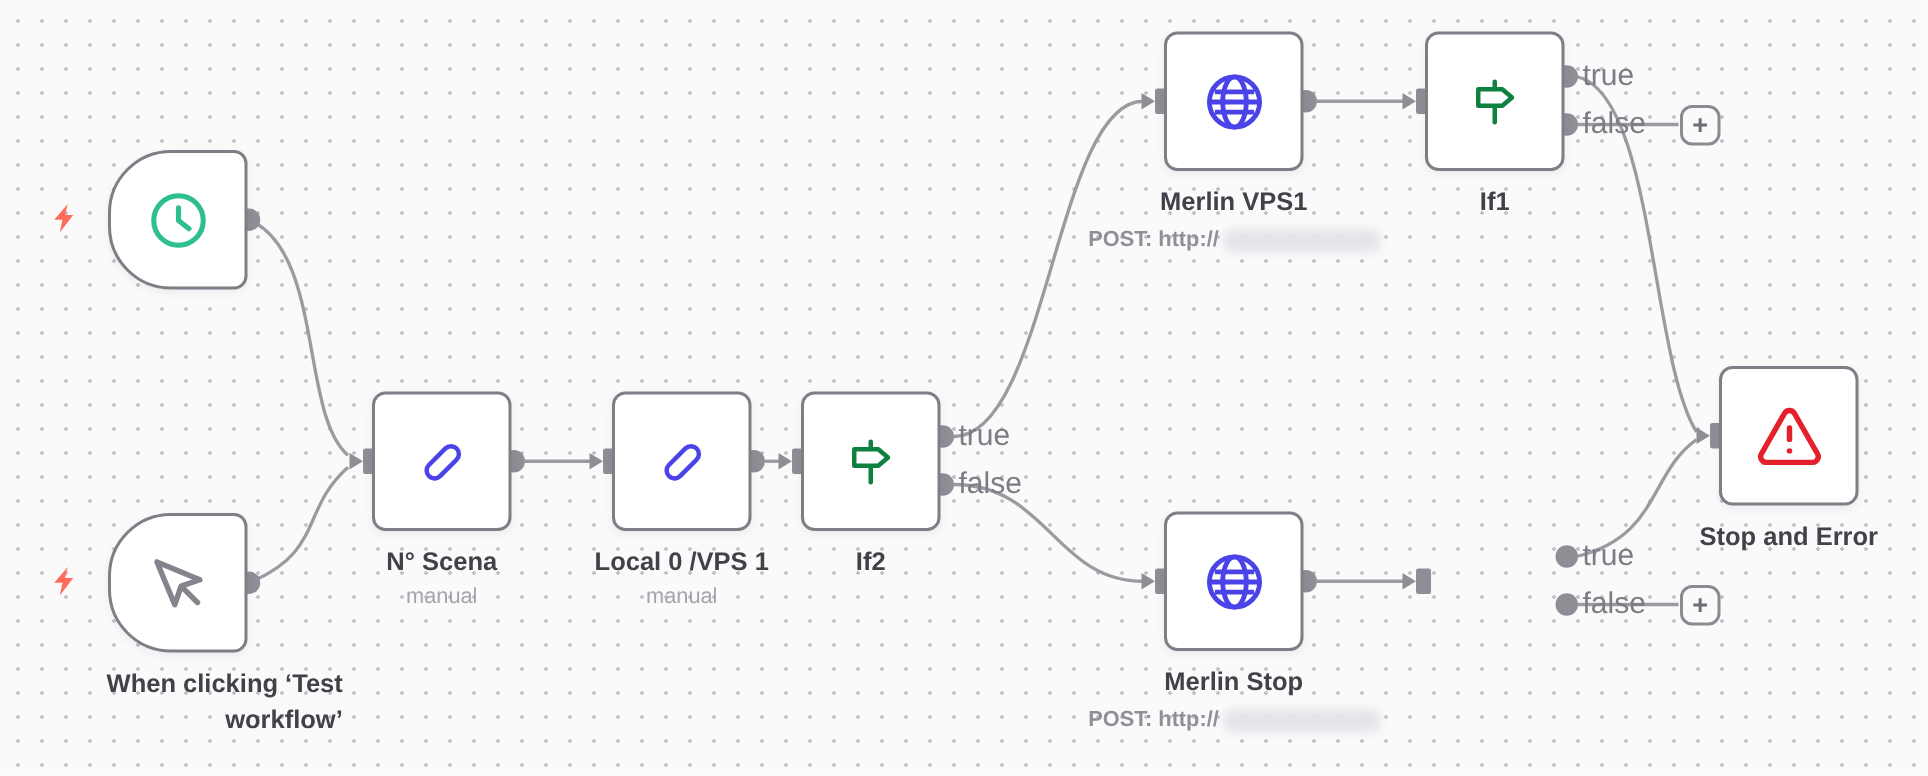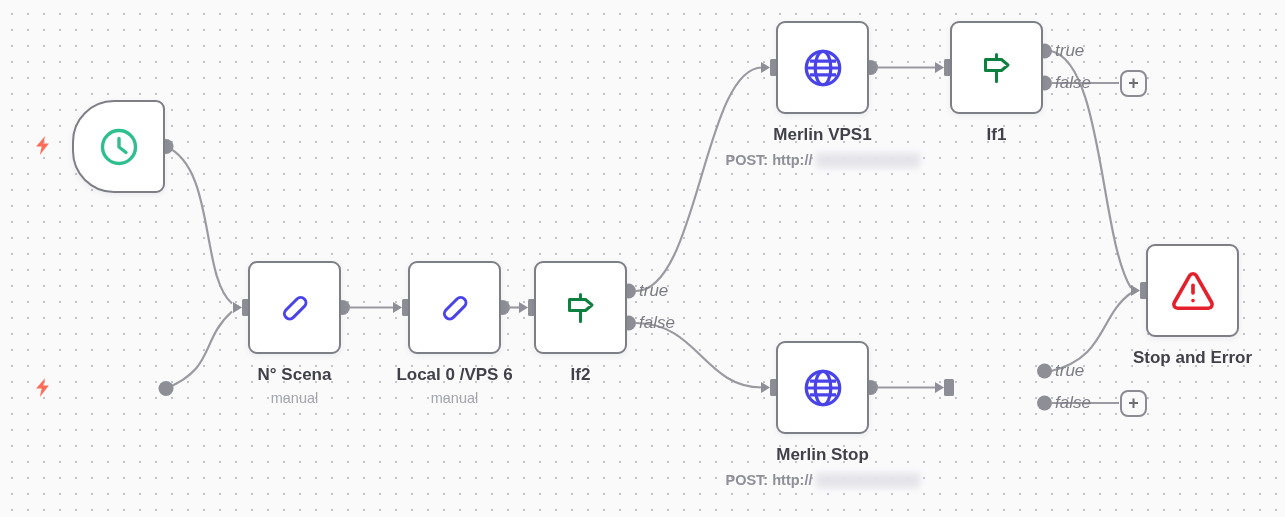--- a/index.html
+++ b/index.html
@@ -18,21 +18,21 @@
     width:93px;height:93px;background:#ffffff;
     border:2.2px solid #7e7e87;border-radius:9px;box-sizing:border-box;
     display:flex;align-items:center;justify-content:center;
     box-shadow:0 2px 6px rgba(60,60,75,0.08);
   }
   .node.trigger{border-radius:42px 9px 9px 42px;}
   .node-label{margin-top:9px;font-size:17px;font-weight:600;color:#414149;text-align:right;line-height:1.42;}
   .node-sublabel{margin-top:3px;font-size:14.5px;color:#a4a4ac;text-align:center;}
   .post-line{margin-top:5px;font-size:14.5px;color:#8f8f98;display:flex;align-items:center;gap:3px;white-space:nowrap;font-weight:bold;}
   .blur-box{display:inline-block;width:104px;height:15px;background:#e4e4ea;border-radius:4px;filter:blur(3px);}
-  .port-label{position:absolute;transform:translateY(-50%);font-size:17px;color:#7c7c84;z-index:3;font-style:italic;}
+  .port-label{position:absolute;transform:translateY(-50%);font-size:20px;color:#7c7c84;z-index:3;}
   .plus-btn{
     position:absolute;width:27px;height:27px;box-sizing:border-box;
     border:2.2px solid #8b8b93;border-radius:8px;background:#fafafb;
     color:#6d6d75;display:flex;align-items:center;justify-content:center;
     font-size:18px;font-weight:600;z-index:3;line-height:1;
   }
   .bolt{position:absolute;z-index:2;}
 </style>
 </head>
 <body>
@@ -94,38 +94,47 @@
 
   <div class="node-wrap" style="left:8.5px;top:100px">
     <div class="node trigger">
       <svg width="44" height="44" viewBox="0 0 44 44">
         <circle cx="22" cy="22" r="16.5" fill="none" stroke="#2ebf8f" stroke-width="3.4"></circle>
         <path d="M22 13.5 V22 L29 27.5" fill="none" stroke="#2ebf8f" stroke-width="3.4" stroke-linecap="round" stroke-linejoin="round"></path>
       </svg>
     </div>
   </div>
 
+  <div class="node-wrap" style="left:8.5px;top:342px">
+    <div class="node trigger">
+      <svg width="46" height="46" viewBox="0 0 24 24">
+        <path d="m4.5 4.5 6.2 14.9 2.2-6.5 6.5-2.2 L4.5 4.5z" fill="none" stroke="#84848c" stroke-width="1.9" stroke-linecap="round" stroke-linejoin="round"></path>
+        <path d="m13.6 13.6 5 5" fill="none" stroke="#84848c" stroke-width="1.9" stroke-linecap="round"></path>
+      </svg>
+    </div>
+    <div class="node-label">When clicking ‘Test workflow’</div>
+  </div>
 
   <div class="node-wrap" style="left:184.5px;top:261px">
     <div class="node">
       <svg width="44" height="44" viewBox="0 0 44 44">
         <rect x="9" y="17" width="26" height="10.5" rx="5.2" fill="none" stroke="#4a43e8" stroke-width="3" transform="rotate(-45 22 22)"></rect>
       </svg>
     </div>
     <div class="node-label">N° Scena</div>
     <div class="node-sublabel">manual</div>
   </div>
 
   <div class="node-wrap" style="left:344.5px;top:261px">
     <div class="node">
       <svg width="44" height="44" viewBox="0 0 44 44">
         <rect x="9" y="17" width="26" height="10.5" rx="5.2" fill="none" stroke="#4a43e8" stroke-width="3" transform="rotate(-45 22 22)"></rect>
       </svg>
     </div>
-    <div class="node-label">Local 0 /VPS 6</div>
+    <div class="node-label">Local 0 /VPS 1</div>
     <div class="node-sublabel">manual</div>
   </div>
 
   <div class="node-wrap" style="left:470.5px;top:261px">
     <div class="node">
       <svg width="44" height="44" viewBox="0 0 44 44">
         <path d="M21.5 8.5 V13" fill="none" stroke="#0e8040" stroke-width="3" stroke-linecap="round"></path>
         <path d="M10.5 13.5 H26.5 L33 19 L26.5 24.5 H10.5 Z" fill="none" stroke="#0e8040" stroke-width="3" stroke-linejoin="round"></path>
         <path d="M21.5 25 V35.5" fill="none" stroke="#0e8040" stroke-width="3" stroke-linecap="round"></path>
       </svg>

